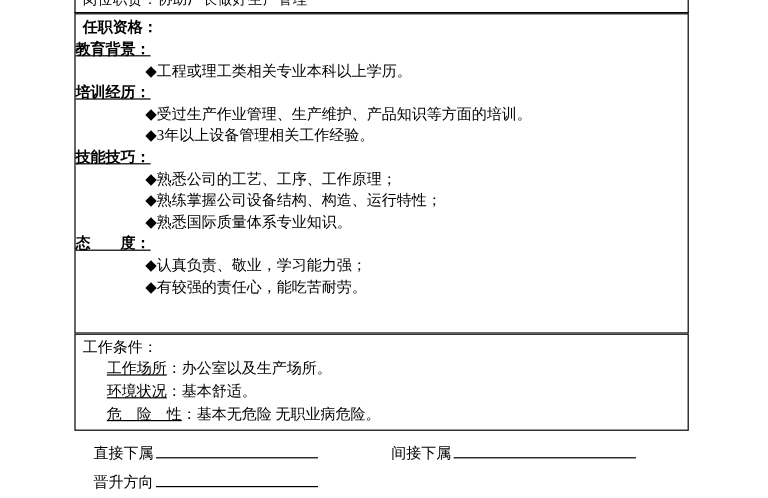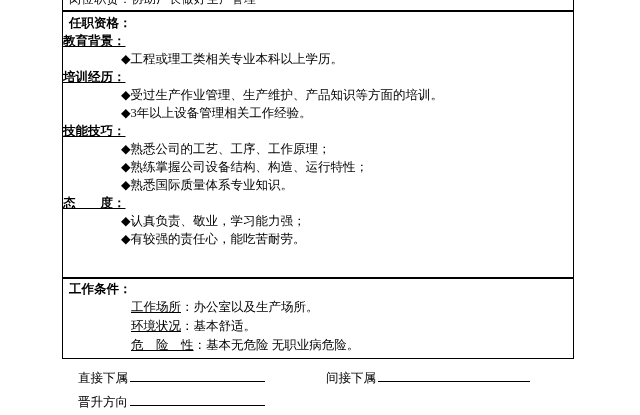--- a/index.html
+++ b/index.html
@@ -77,27 +77,27 @@
   }
   .bullet-line {
     font-size: 12.5px;
     margin-left: 58px;
     line-height: 18px;
     display: block;
     white-space: nowrap;
   }
   .wc-title {
     font-size: 12.5px;
-    font-weight: bold;
+    font-weight: normal;
     margin: 2px 0 1px 6px;
     line-height: 16px;
   }
   .wc-line {
     font-size: 12.5px;
-    margin-left: 68px;
+    margin-left: 26px;
     line-height: 19px;
     display: block;
     white-space: nowrap;
   }
   .wc-line .ul {
     text-decoration: underline;
   }
 
   
   .fields {

